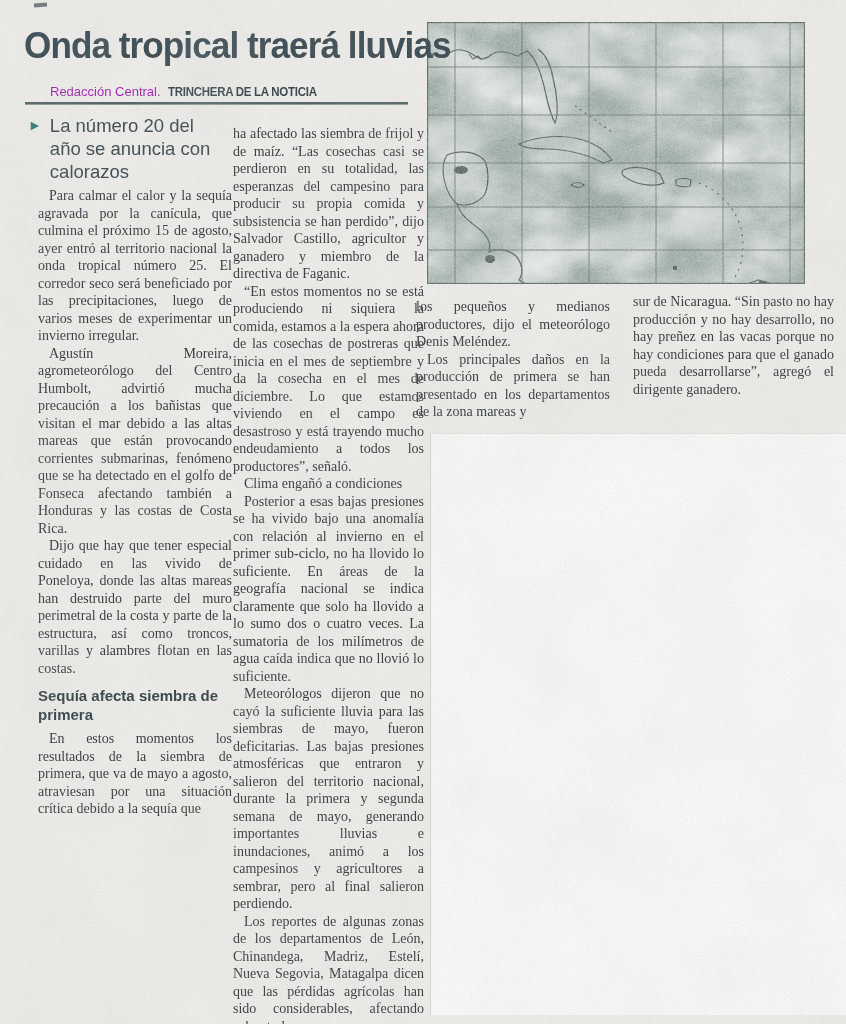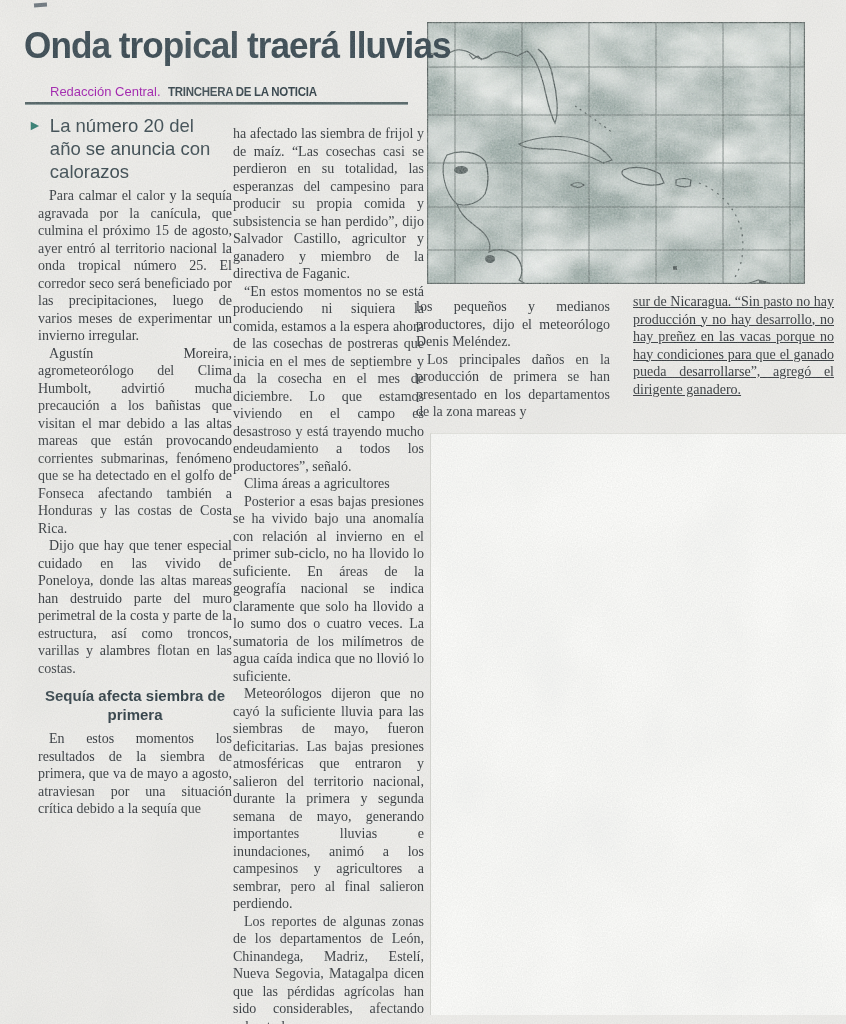--- a/index.html
+++ b/index.html
@@ -41,25 +41,25 @@
   .arrow-icon { color:#2a7a6d; font-size:14px; line-height:23px; flex:0 0 auto; }
 
   
   .col { position:absolute; z-index:10; overflow:hidden;
          font-size:14px; line-height:17.5px; color:#2e3338; text-align:justify; }
   .col p { text-indent:11px; }
   .col p.cont { text-indent:0; }
   .col-1 { left:30px;  top:187px; width:194px; height:838px;margin-left:8px; }
   .col-2 { left:233px; top:125px; width:191px; height:908px; }
   .col-3 { left:416px; top:298px; width:194px; height:150px; }
-  .col-4 { left:633px; top:293px; width:201px; height:150px;text-decoration:underline; }
+  .col-4 { left:633px; top:293px; width:201px; height:150px; }
 
   .subhead { font-family:"Liberation Sans", sans-serif; font-weight:bold;
              font-size:15px; line-height:19px; color:#2c3b43;
-             margin:9px 0 6px; text-align:center; }
+             margin:9px 0 6px; text-align:left; }
 
   
   .sat-wrap { position:absolute; left:427px; top:22px; width:378px; height:262px; z-index:8; }
   .sat-wrap svg { display:block; }
 </style>
 </head>
 <body>
 
 <div class="page">
 
@@ -150,30 +150,30 @@
         <line x1="0" y1="185" x2="378" y2="185"></line>
         <line x1="0" y1="228" x2="378" y2="228"></line>
       </g>
       <rect x="0.5" y="0.5" width="377" height="261" fill="none" stroke="#4a5553" stroke-width="1.4"></rect>
       <rect x="0" y="0" width="378" height="262" filter="url(#fGrain)" opacity="0.45"></rect>
     </svg>
   </div>
 
   <div class="col col-1">
     <p>Para calmar el calor y la sequía agravada por la canícula, que culmina el próximo 15 de agosto, ayer entró al territorio nacional la onda tropical número 25. El corredor seco será beneficiado por las precipitaciones, luego de varios meses de experimentar un invierno irregular.</p>
-    <p>Agustín Moreira, agrometeorólogo del Clima Humbolt, advirtió mucha precaución a los bañistas que visitan el mar debido a las altas mareas que están provocando corrientes submarinas, fenómeno que se ha detectado en el golfo de Fonseca afectando también a Honduras y las costas de Costa Rica.</p>
+    <p>Agustín Moreira, agrometeorólogo del Centro Humbolt, advirtió mucha precaución a los bañistas que visitan el mar debido a las altas mareas que están provocando corrientes submarinas, fenómeno que se ha detectado en el golfo de Fonseca afectando también a Honduras y las costas de Costa Rica.</p>
     <p>Dijo que hay que tener especial cuidado en las vivido de Poneloya, donde las altas mareas han destruido parte del muro perimetral de la costa y parte de la estructura, así como troncos, varillas y alambres flotan en las costas.</p>
     <div class="subhead">Sequía afecta siembra de primera</div>
     <p>En estos momentos los resultados de la siembra de primera, que va de mayo a agosto, atraviesan por una situación crítica debido a la sequía que</p>
   </div>
 
   <div class="col col-2">
     <p class="cont">ha afectado las siembra de frijol y de maíz. “Las cosechas casi se perdieron en su totalidad, las esperanzas del campesino para producir su propia comida y subsistencia se han perdido”, dijo Salvador Castillo, agricultor y ganadero y miembro de la directiva de Faganic.</p>
     <p>“En estos momentos no se está produciendo ni siquiera la comida, estamos a la espera ahora de las cosechas de postreras que inicia en el mes de septiembre y da la cosecha en el mes de diciembre. Lo que estamos viviendo en el campo es desastroso y está trayendo mucho endeudamiento a todos los productores”, señaló.</p>
-    <p>Clima áreas a agricultores</p>
+    <p>Clima engañó a condiciones</p>
     <p>Posterior a esas bajas presiones se ha vivido bajo una anomalía con relación al invierno en el primer sub-ciclo, no ha llovido lo suficiente. En áreas de la geografía nacional se indica claramente que solo ha llovido a lo sumo dos o cuatro veces. La sumatoria de los milímetros de agua caída indica que no llovió lo suficiente.</p>
     <p>Meteorólogos dijeron que no cayó la suficiente lluvia para las siembras de mayo, fueron deficitarias. Las bajas presiones atmosféricas que entraron y salieron del territorio nacional, durante la primera y segunda semana de mayo, generando importantes lluvias e inundaciones, animó a los campesinos y agricultores a sembrar, pero al final salieron perdiendo.</p>
     <p>Los reportes de algunas zonas de los departamentos de León, Chinandega, Madriz, Estelí, Nueva Segovia, Matagalpa dicen que las pérdidas agrícolas han sido considerables, afectando sobre todo a</p>
   </div>
 
   <div class="col col-3">
     <p class="cont">los pequeños y medianos productores, dijo el meteorólogo Denis Meléndez.</p>
     <p>Los principales daños en la producción de primera se han presentado en los departamentos de la zona mareas y</p>
   </div>
 

